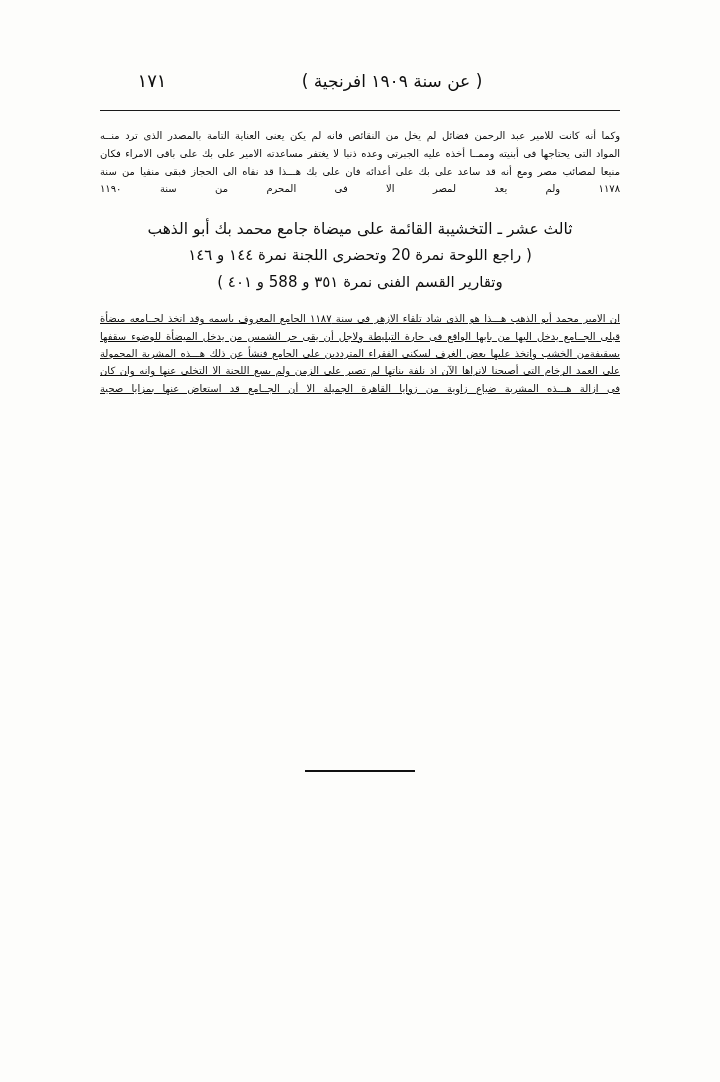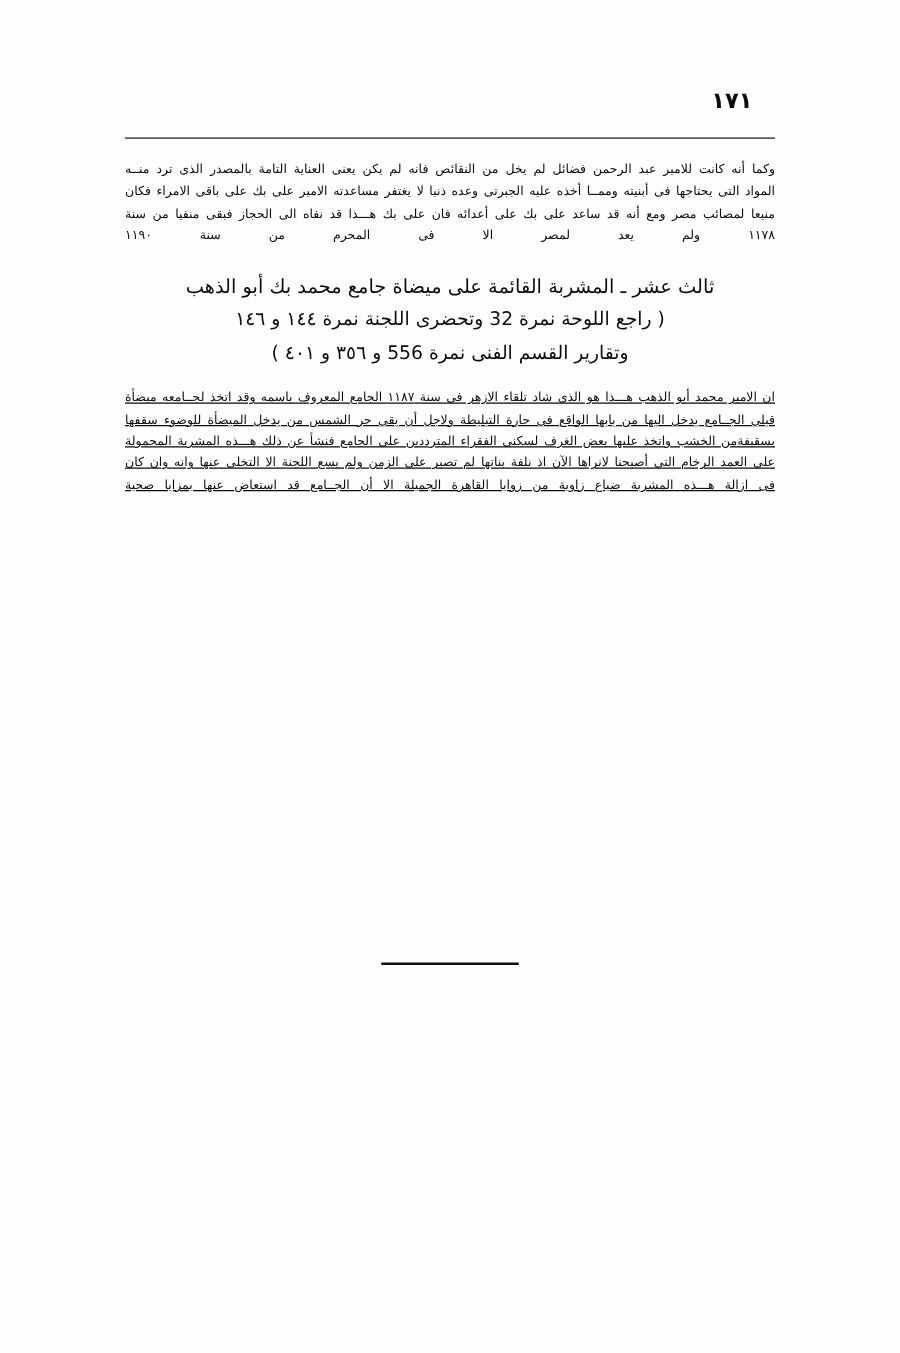--- a/index.html
+++ b/index.html
@@ -43,23 +43,22 @@
     flex: 1;
     text-align: center;
     font-size: 17px;
     letter-spacing: 0.5px;
     white-space: nowrap;
   }
   .page-number {
     font-size: 18px;
     letter-spacing: 1px;
     min-width: 60px;
-    text-align: right;
+    text-align: center;
     padding-left: 4px;
-    font-weight: bold;
   }
 
   .rule {
     border: none;
     border-top: 1.6px solid #1a1a1a;
     margin: 6px 0 16px 0;
     width: 100%;
   }
 
   
@@ -117,32 +116,33 @@
     height: 0;
   }
 </style>
 </head>
 <body>
 
 <div class="page">
   <div class="page-inner">
 
     <div class="header-row">
+      <div class="header-running">( عن سنة ١٩٠٩ افرنجية )</div>
       <div class="page-number">١٧١</div>
     </div>
 
     <hr class="rule">
 
     <p class="para first">وكما أنه كانت للامير عبد الرحمن فضائل لم يخل من النقائص فانه لم يكن يعنى العناية التامة بالمصدر الذى ترد منــه المواد التى يحتاجها فى أبنيته  وممــا أخذه عليه الجبرتى وعده ذنبا لا يغتفر مساعدته الامير على بك على باقى الامراء فكان منيعا لمصائب مصر  ومع أنه قد ساعد على بك على أعدائه  فان على بك هـــذا قد نفاه الى الحجاز فبقى منفيا من سنة ١١٧٨  ولم يعد لمصر الا فى المحرم من سنة ١١٩٠</p>
 
-    <div class="section-title">ثالث عشر ـ  المشربة القائمة على ميضاة جامع محمد بك أبو الذهب</div>
+    <div class="section-title">ثالث عشر ـ  التخشيبة القائمة على ميضاة جامع محمد بك أبو الذهب</div>
 
     <div class="ref-block">
-      <p class="ref-line">( راجع اللوحة نمرة 32 وتحضرى اللجنة نمرة ١٤٤ و ١٤٦</p>
-      <p class="ref-line">وتقارير القسم الفنى نمرة 556 و ٣٥٦ و ٤٠١ )</p>
+      <p class="ref-line">( راجع اللوحة نمرة 20 وتحضرى اللجنة نمرة ١٤٤ و ١٤٦</p>
+      <p class="ref-line">وتقارير القسم الفنى نمرة ٣٥١ و 588 و ٤٠١ )</p>
     </div>
 
     <div class="body-block">
       <p class="para tight">ان الامير محمد أبو الذهب هـــذا هو الذى شاد تلقاء الازهر فى سنة ١١٨٧ الجامع المعروف باسمه وقد اتخذ لجــامعه ميضأة قبلى الجــامع يدخل اليها من بابها الواقع فى حارة التبليطة ولاجل أن يقى حر الشمس من يدخل الميضأة للوضوء سقفها بسقيفةمن الخشب واتخذ عليها بعض الغرف لسكنى الفقراء المترددين على الجامع فنشأ عن ذلك هـــذه المشربة المحمولة على العمد الرخام التى أصبحنا لانراها الآن اذ نلفة بناتها لم تصبر على الزمن ولم يسع اللجنة الا التخلى عنها  وانه وان كان فى ازالة هـــذه المشربة ضياع زاوية من زوايا القاهرة الجميلة  الا أن الجــامع قد استعاض عنها بمزايا صحية</p>
     </div>
 
     <div class="bottom-rule-wrap">
       <div class="bottom-rule"></div>
     </div>
 

